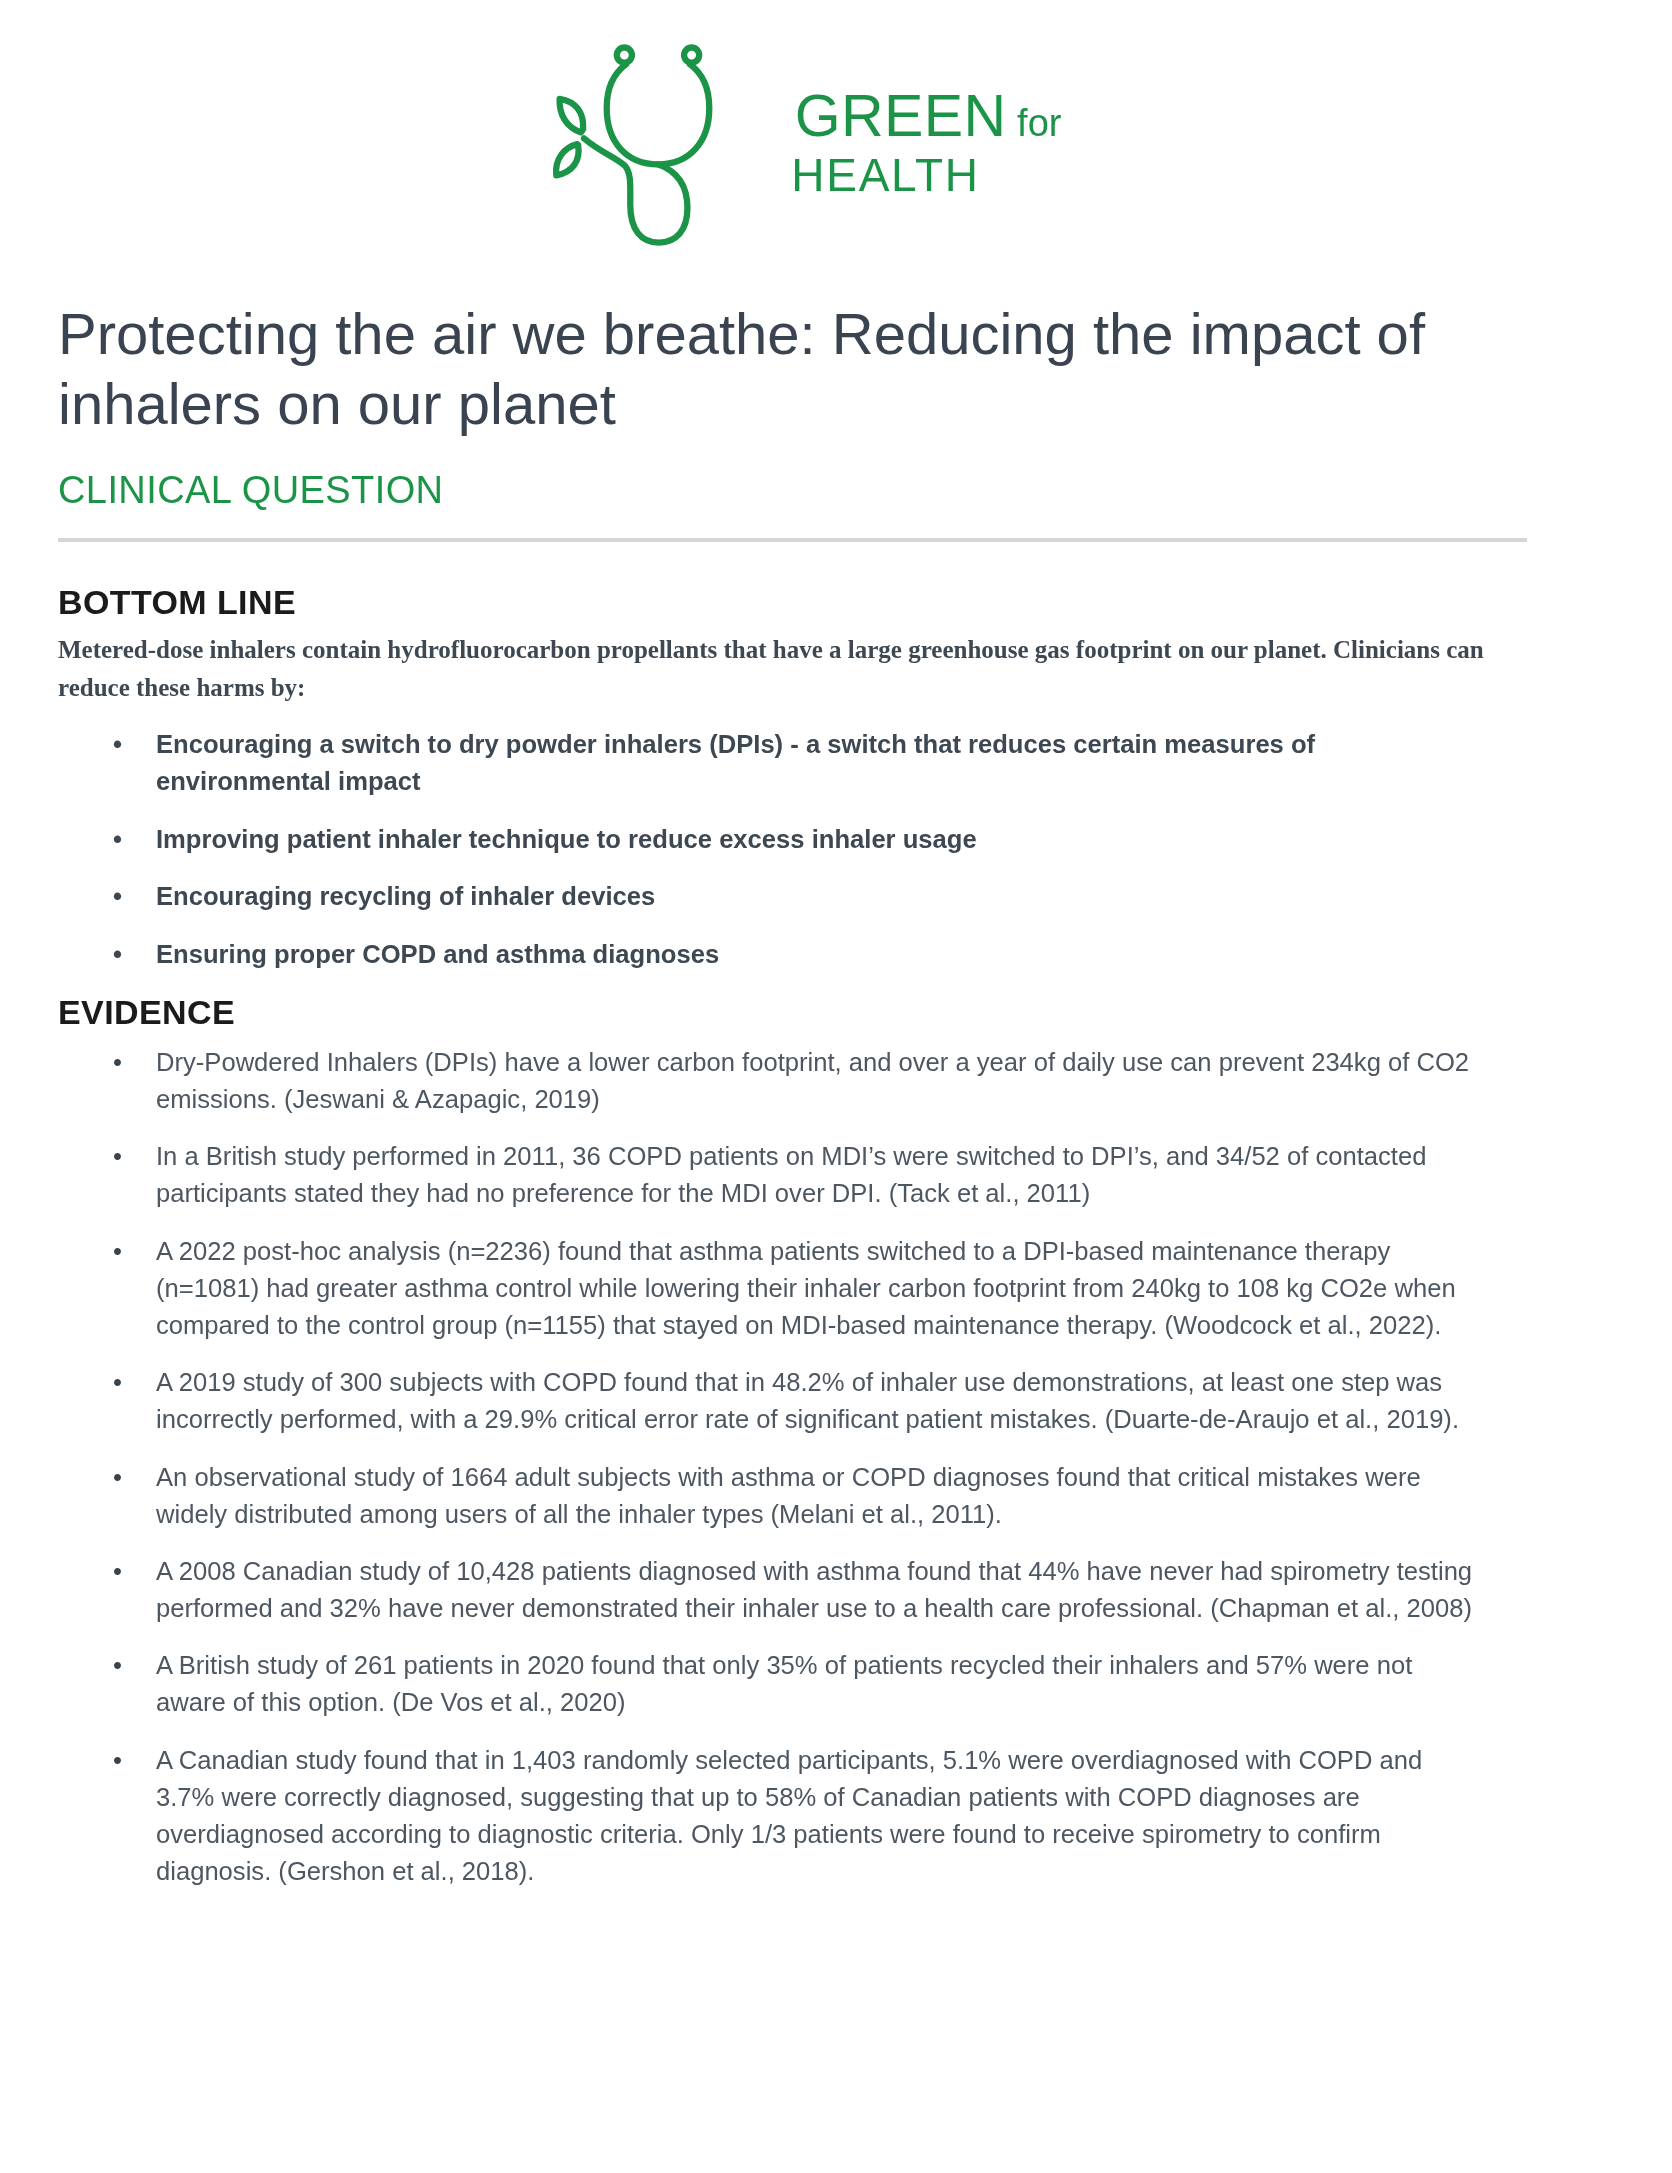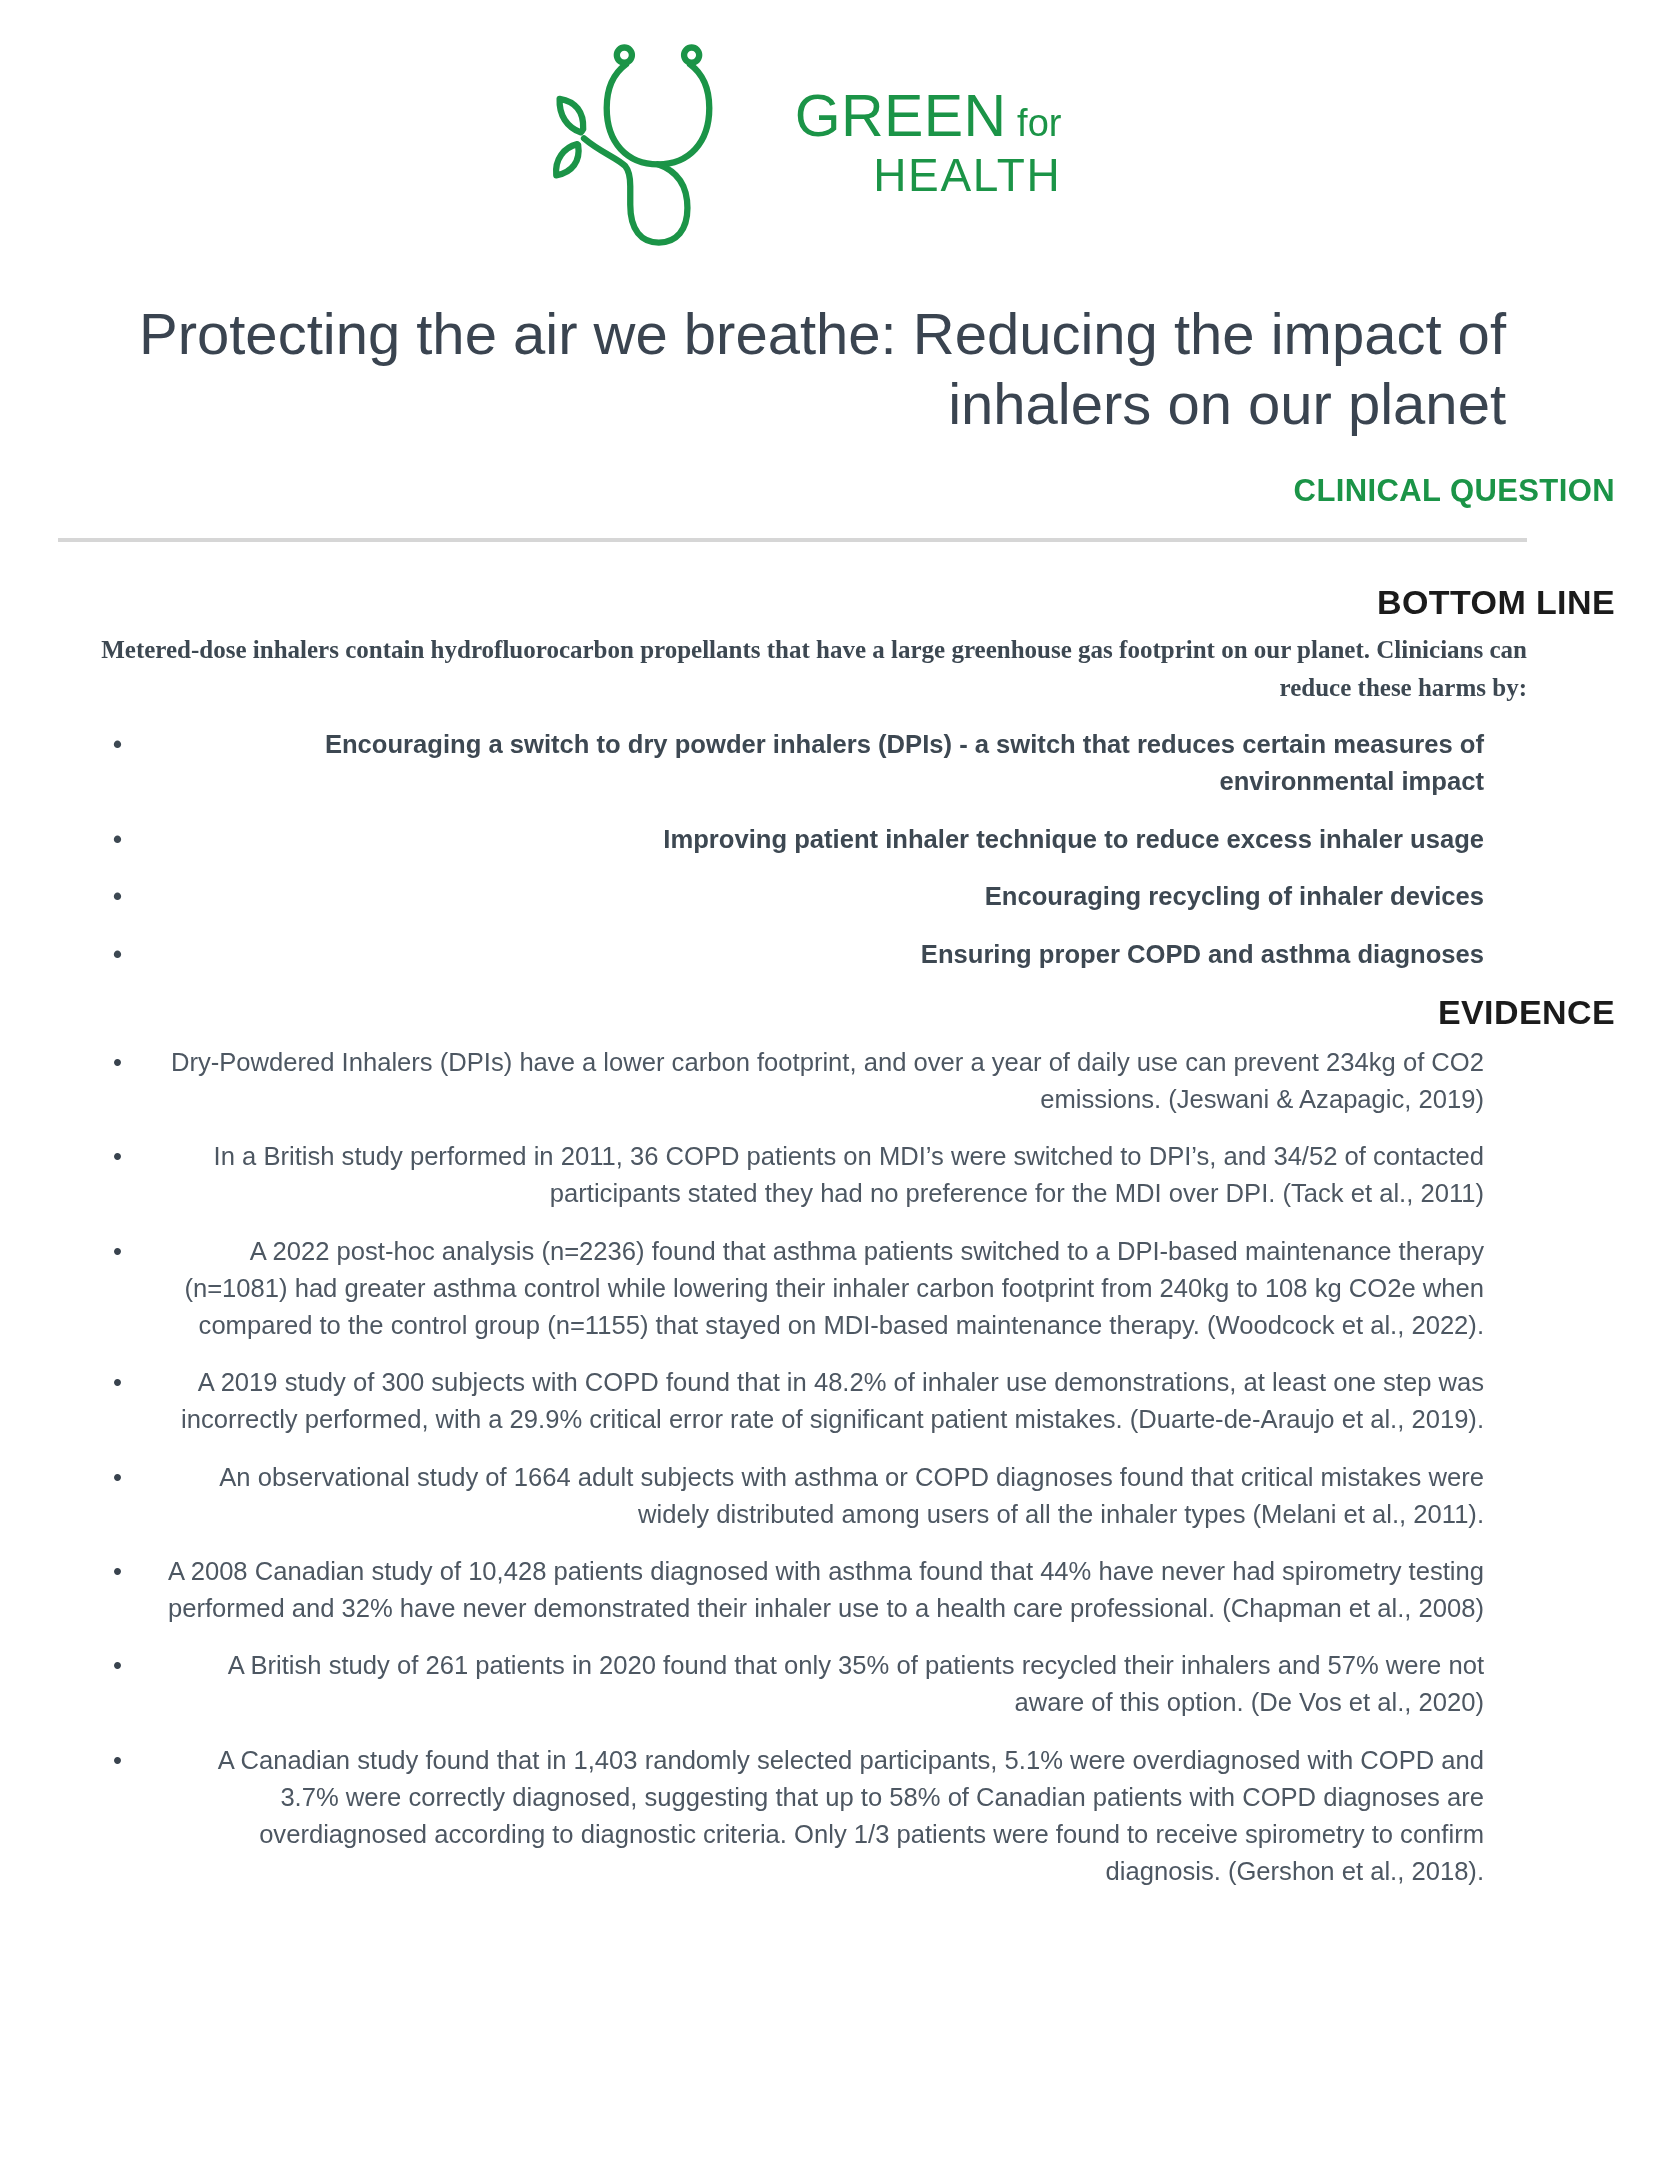--- a/index.html
+++ b/index.html
@@ -8,21 +8,20 @@
     --heading-dark:#1B1B1B;
     --body-bold:#3D4852;
     --body:#4D5762;
     --divider:#D6D6D6;
   }
   *{box-sizing:border-box;}
   html,body{margin:0;padding:0;background:#fff;}
   .page{
     width:1673px;height:2174px;background:#fff;position:relative;overflow:hidden;
     font-family:"Liberation Sans",sans-serif;
-    text-align:right;
   }
   .content{padding:0 58px;}
 
   
   .logo-row{
     display:flex;align-items:center;justify-content:center;
     padding-top:29px;height:256px;margin-left:-81px;gap:10.2px;
   }
   .logo-mark{width:254px;height:227px;flex:0 0 auto;}
   .logo-text{color:var(--green);line-height:1;}
@@ -31,21 +30,21 @@
   .logo-line2{font-size:46px;letter-spacing:1.7px;margin-top:5.1px;margin-left:-3.4px;}
 
   
   .title{
     margin:43px 0 0;font-size:58px;line-height:1.2;font-weight:400;
     color:var(--title);max-width:1448px;
   }
 
   
   .green-heading{
-    margin:34px 0 12px;font-size:31px;line-height:37px;font-weight:700;
+    margin:34px 0 12px;font-size:38px;line-height:37px;font-weight:400;
     color:var(--green);letter-spacing:0.4px;
   }
   .section-heading{
     margin:41px 0 0;font-size:34px;line-height:39px;font-weight:700;
     color:var(--heading-dark);letter-spacing:0.4px;
   }
   .evidence-heading{margin-top:11px;}
 
   
   .bold-text{font-weight:700;color:var(--body-bold);}

